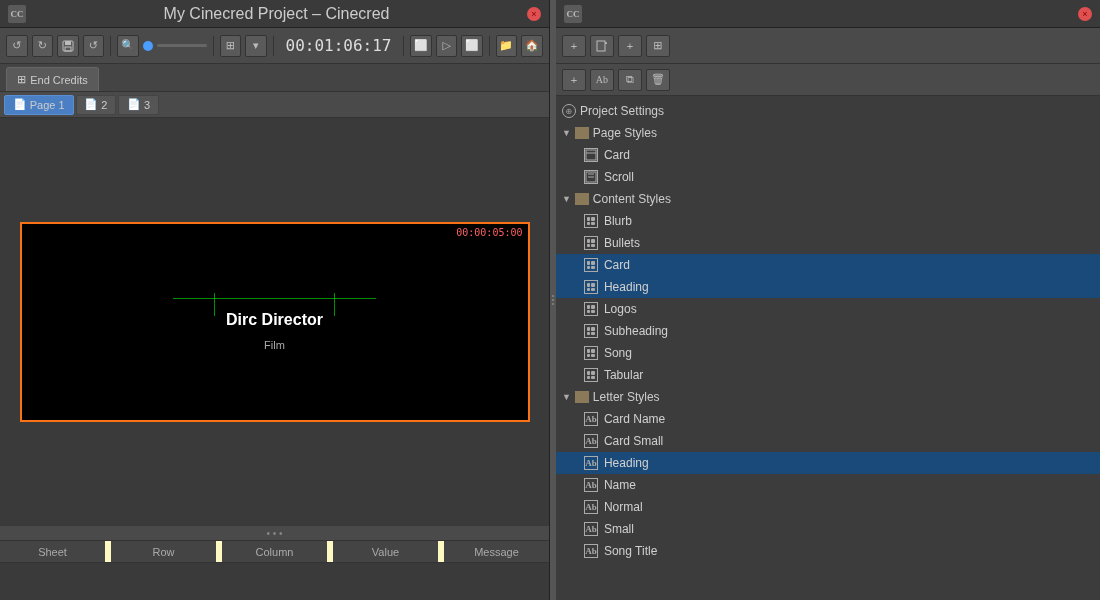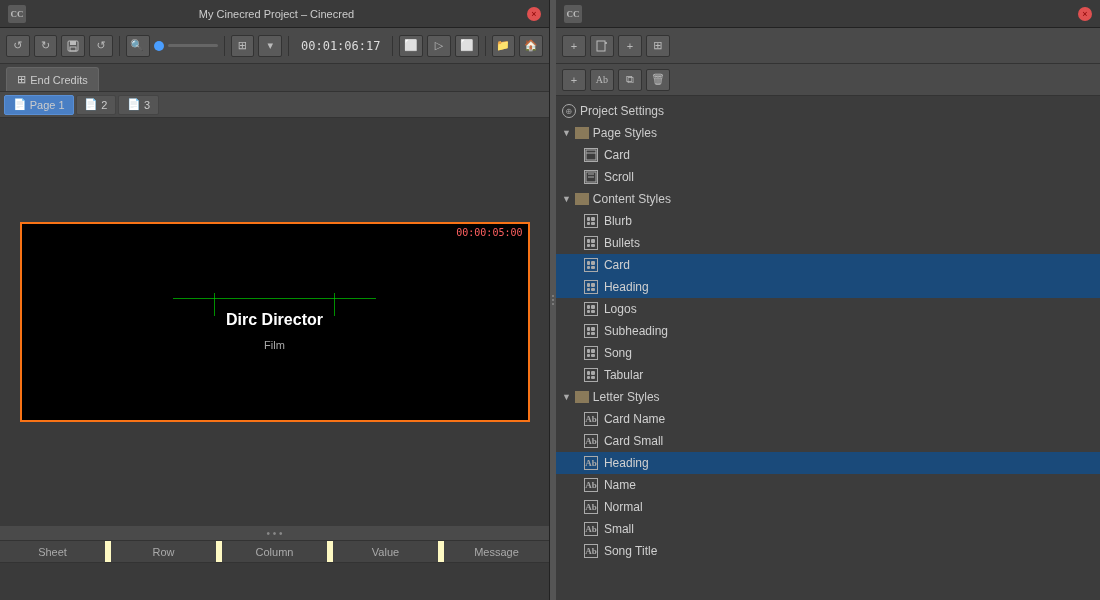--- a/index.html
+++ b/index.html
@@ -29,21 +29,21 @@
       height: 28px;
       background: #3a3a3a;
       display: flex;
       align-items: center;
       justify-content: space-between;
       padding: 0 8px;
       border-bottom: 1px solid #222;
     }
     .title-bar .title-text {
       color: #ccc;
-      font-size: 11px;
+      font-size: 16px;
       flex: 1;
       text-align: center;
     }
     .cc-icon {
       width: 18px;
       height: 18px;
       background: #5a5a5a;
       border-radius: 2px;
       display: flex;
       align-items: center;
@@ -106,21 +106,21 @@
       background: #4a9eff;
       border-radius: 50%;
     }
     .zoom-track {
       width: 50px;
       height: 3px;
       background: #666;
       border-radius: 2px;
     }
     .timecode {
-      font-size: 12px;
+      font-size: 16px;
       color: #ddd;
       margin: 0 6px;
       font-family: monospace;
     }
 
     .tab-bar {
       height: 28px;
       background: #444;
       display: flex;
       align-items: flex-end;

